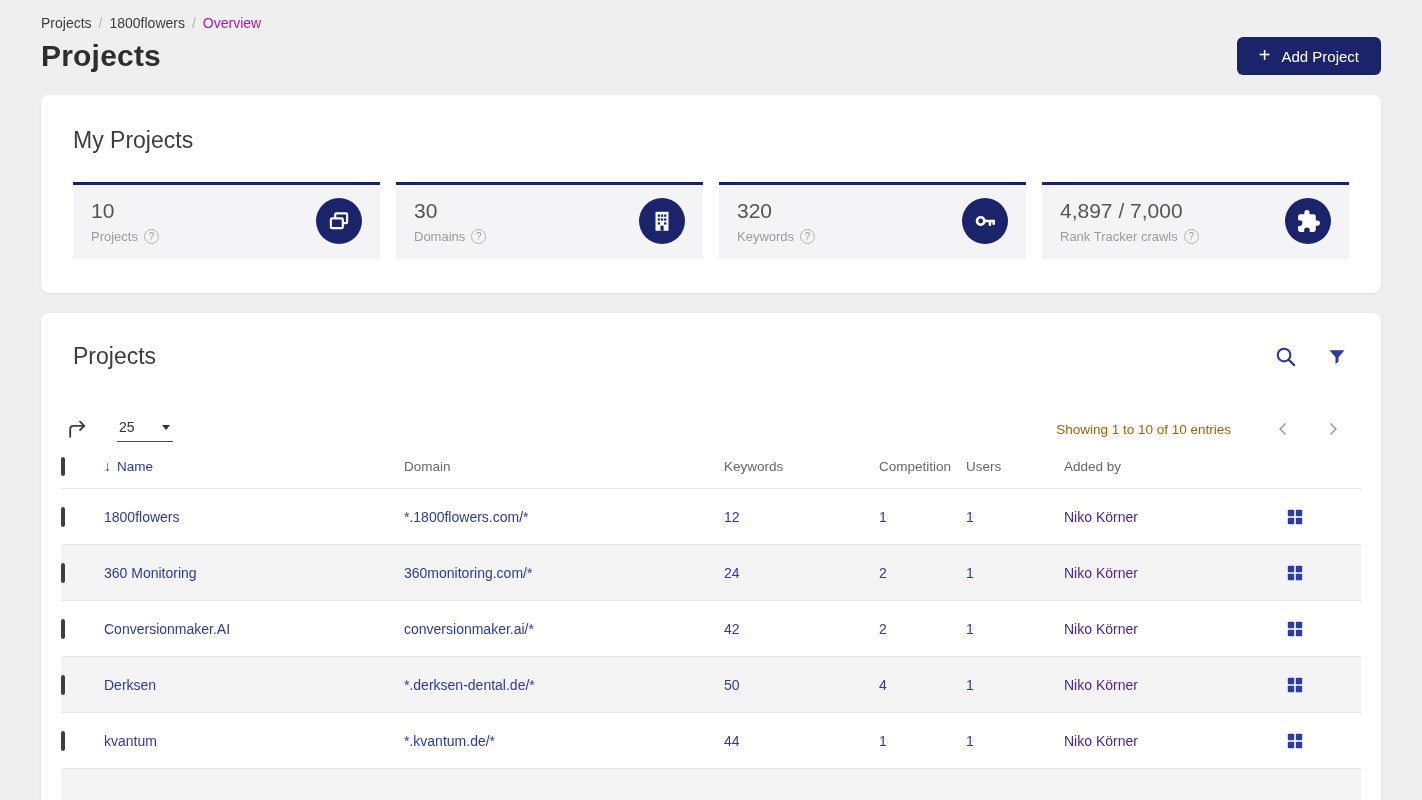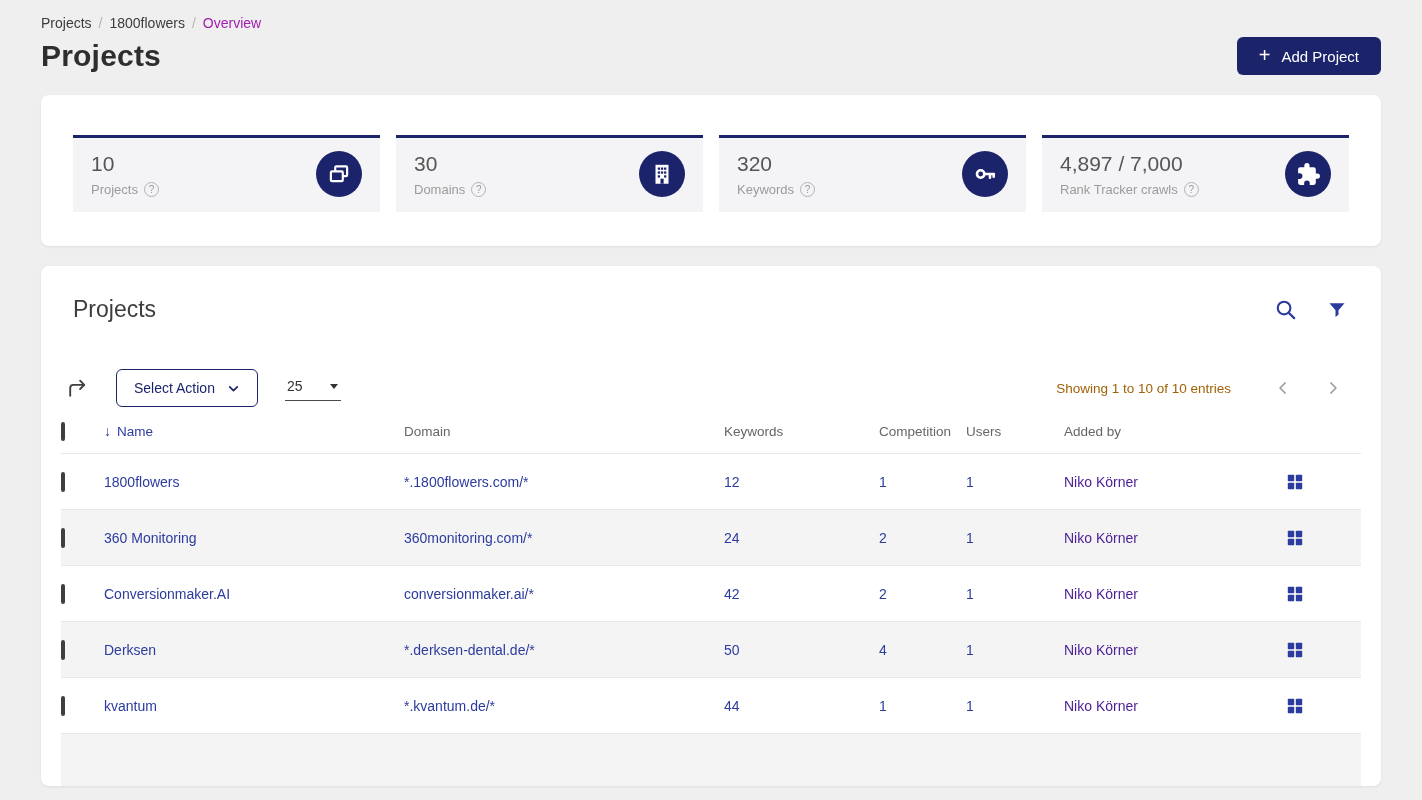--- a/index.html
+++ b/index.html
@@ -28,21 +28,21 @@
   .btn-primary .plus { font-size:20px; font-weight:300; line-height:1; margin-top:-2px; }
 
   
   .card {
     background:#fff; border-radius:8px; box-shadow:0 1px 3px rgba(0,0,0,0.07);
     margin-top:20px;
   }
   .card.stats { padding:32px 32px 34px; }
   .card-heading { font-size:23px; font-weight:500; color:#3d3d3d; }
 
-  .stats-row { display:flex; gap:16px; margin-top:8px; }
+  .stats-row { display:flex; gap:16px; margin-top:28px; }
   .stat-card {
     flex:1; border-top:3px solid #1b246b; background:#f4f4f6;
     padding:13px 18px 15px; display:flex; justify-content:space-between; align-items:center;
   }
   .stat-value { font-size:21px; color:#555; }
   .stat-label { margin-top:6px; font-size:13px; color:#9b9b9b; display:flex; align-items:center; gap:6px; }
   .help-badge {
     width:15px; height:15px; border:1px solid #b3b3b3; border-radius:50%;
     display:inline-flex; align-items:center; justify-content:center;
     font-size:10px; color:#9b9b9b; cursor:pointer; flex:0 0 auto;
@@ -113,20 +113,21 @@
 
   <div class="title-row">
     <h1 class="page-title">Projects</h1>
     <button class="btn-primary">
       <span class="plus">+</span>
       <span>Add Project</span>
     </button>
   </div>
 
   <div class="card stats">
+    <div class="card-heading">My Projects</div>
     <div class="stats-row">
 
       <div class="stat-card">
         <div>
           <div class="stat-value">10</div>
           <div class="stat-label">
             <span>Projects</span>
             <span class="help-badge">?</span>
           </div>
         </div>
@@ -215,26 +216,20 @@
     </div>
 
     <div class="toolbar">
       <button class="export-btn">
         <svg width="25" height="25" viewBox="0 0 24 24">
           <path d="M5 19 v-7.5 a3 3 0 0 1 3 -3 h10" fill="none" stroke="#3f3f3f" stroke-width="1.8" stroke-linecap="round"></path>
           <path d="M14.5 4.5 L18.5 8.5 L14.5 12.5" fill="none" stroke="#3f3f3f" stroke-width="1.8" stroke-linecap="round" stroke-linejoin="round"></path>
         </svg>
       </button>
 
-      <button class="btn-outline">
-        <span>Select Action</span>
-        <svg width="13" height="13" viewBox="0 0 24 24">
-          <path d="M5 9 l7 7 7-7" fill="none" stroke="#1b246b" stroke-width="3" stroke-linecap="round" stroke-linejoin="round"></path>
-        </svg>
-      </button>
 
       <div class="pagesize">
         <span>25</span>
         <span class="tri"></span>
       </div>
 
       <div class="spacer"></div>
 
       <span class="showing">Showing 1 to 10 of 10 entries</span>
 

